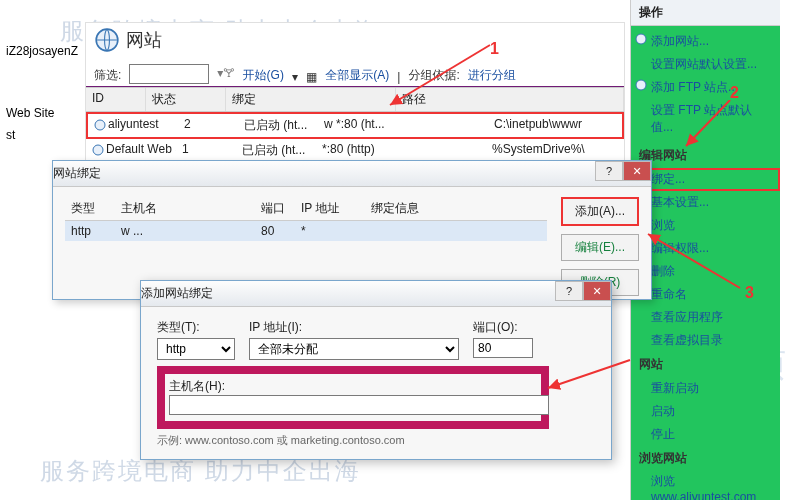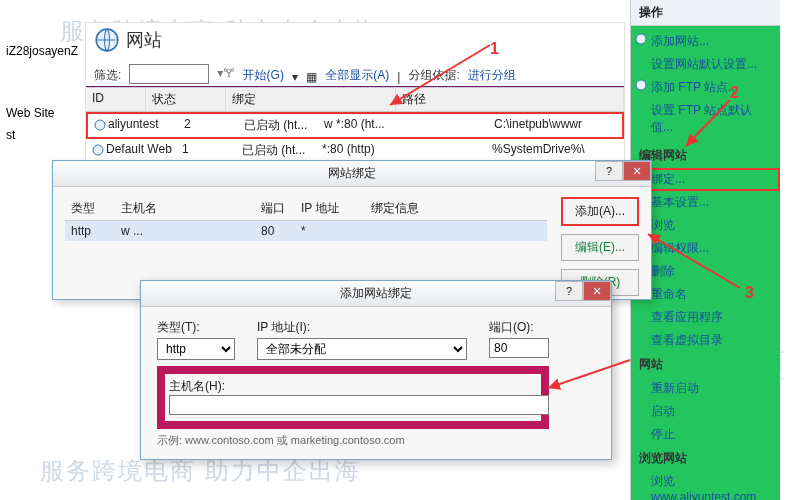--- a/index.html
+++ b/index.html
@@ -37,40 +37,40 @@
   .actions { position:absolute; right:8px; top:0; width:150px; height:500px; background:#22c55e; border-left:1px solid #ccc; z-index:2; }
   .act-head { background:#eef2f6; padding:4px 8px; font-weight:bold; border-bottom:1px solid #ccc; }
   .act-sec { padding:4px 0; }
   .act-hdr { padding:4px 8px; font-weight:bold; color:#333; }
   .act-item { padding:3px 8px 3px 20px; color:#1a4fa0; cursor:pointer; position:relative; }
   .act-item .g { position:absolute; left:4px; top:3px; }
   .hl { border:2px solid #e33; padding:1px 6px 1px 18px; }
 
   
   .dlg1 { position:absolute; left:52px; top:160px; width:600px; height:140px; background:#f7f7f7; border:1px solid #7aa6cc; z-index:5; box-shadow:3px 3px 8px rgba(0,0,0,.2); }
-  .dlg-titlebar { display:flex; justify-content:center; align-items:center; height:26px; background:linear-gradient(#fdfdfd,#e5e9ee); border-bottom:1px solid #c8c8c8; position:relative; }
+  .dlg-titlebar { display:flex; justify-content:flex-start; align-items:center; height:26px; background:linear-gradient(#fdfdfd,#e5e9ee); border-bottom:1px solid #c8c8c8; position:relative; }
   .dlg-title { font-size:12px; }
   .dlg-ctrls { position:absolute; right:0; top:0; display:flex; }
   .dlg-btn { width:28px; height:20px; display:flex; align-items:center; justify-content:center; border:1px solid #bbb; background:#eee; font-size:11px; cursor:pointer; }
   .dlg-close { background:#c94f4f; color:#fff; }
   .dlg1-body { padding:10px 12px; display:flex; gap:14px; }
   .bind-table { flex:1; }
   .bind-head { display:flex; border-bottom:1px solid #ccc; }
   .bind-head div, .bind-row div { padding:3px 6px; font-size:12px; }
   .b-type{width:50px;} .b-host{width:140px;} .b-port{width:40px;} .b-ip{width:70px;} .b-info{flex:1;}
   .bind-row { display:flex; background:#dce8f6; }
   .bind-btns { display:flex; flex-direction:column; gap:8px; }
   .btn { padding:4px 8px; min-width:78px; background:#f3f3f3; border:1px solid #adadad; cursor:pointer; text-align:center; font-size:12px; }
   .btn.hl2 { border:2px solid #e33; }
   .btn.dis { color:#15803d; }
 
   
   .dlg2 { position:absolute; left:140px; top:280px; width:472px; height:180px; background:#f7f7f7; border:1px solid #7aa6cc; z-index:6; box-shadow:3px 3px 10px rgba(0,0,0,.25); }
   .dlg2-body { padding:12px 16px; }
-  .form-row { display:flex; gap:22px; margin-bottom:4px; }
+  .form-row { display:flex; gap:14px; margin-bottom:4px; }
   .form-col { display:flex; flex-direction:column; }
   .form-col label { font-size:12px; margin-bottom:2px; }
   select, input[type=text] { font-size:12px; padding:2px 4px; border:1px solid #7a7a7a; background:#fff; }
   .sel-type { width:78px; } .sel-ip { width:210px; } .inp-port { width:60px; }
   .inp-host { width:380px; }
   .host-block { border:8px solid #be185d; padding:4px 4px 6px 4px; margin-top:6px; width:392px; }
   .hint { color:#666; font-size:11px; margin-top:4px; }
 
   
   .arrow { position:absolute; z-index:20; pointer-events:none; }

